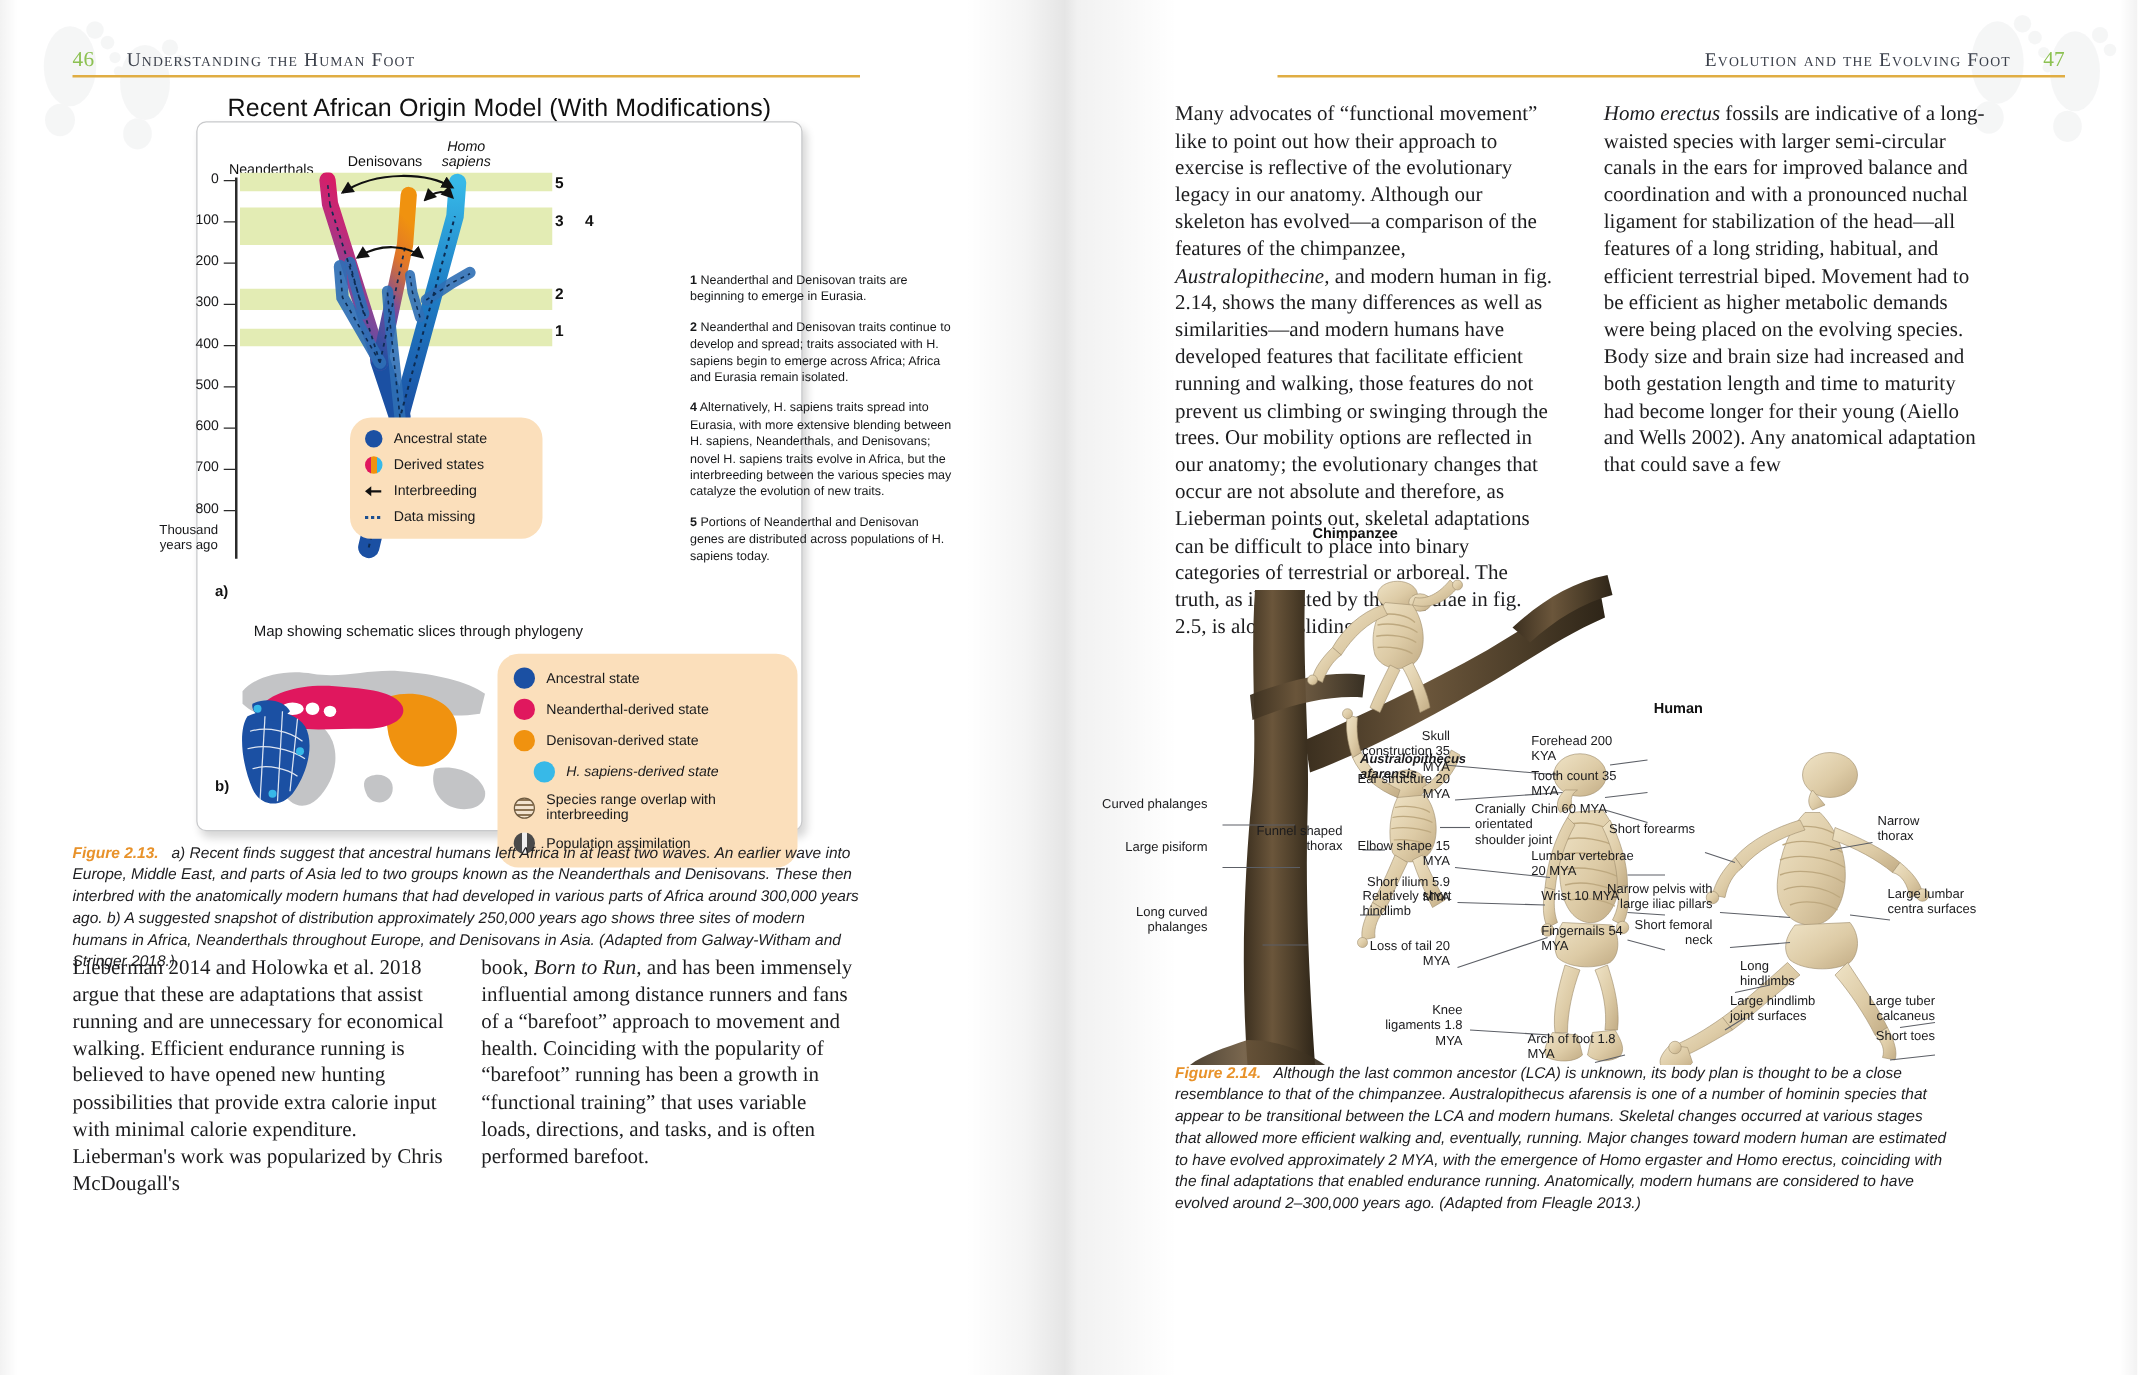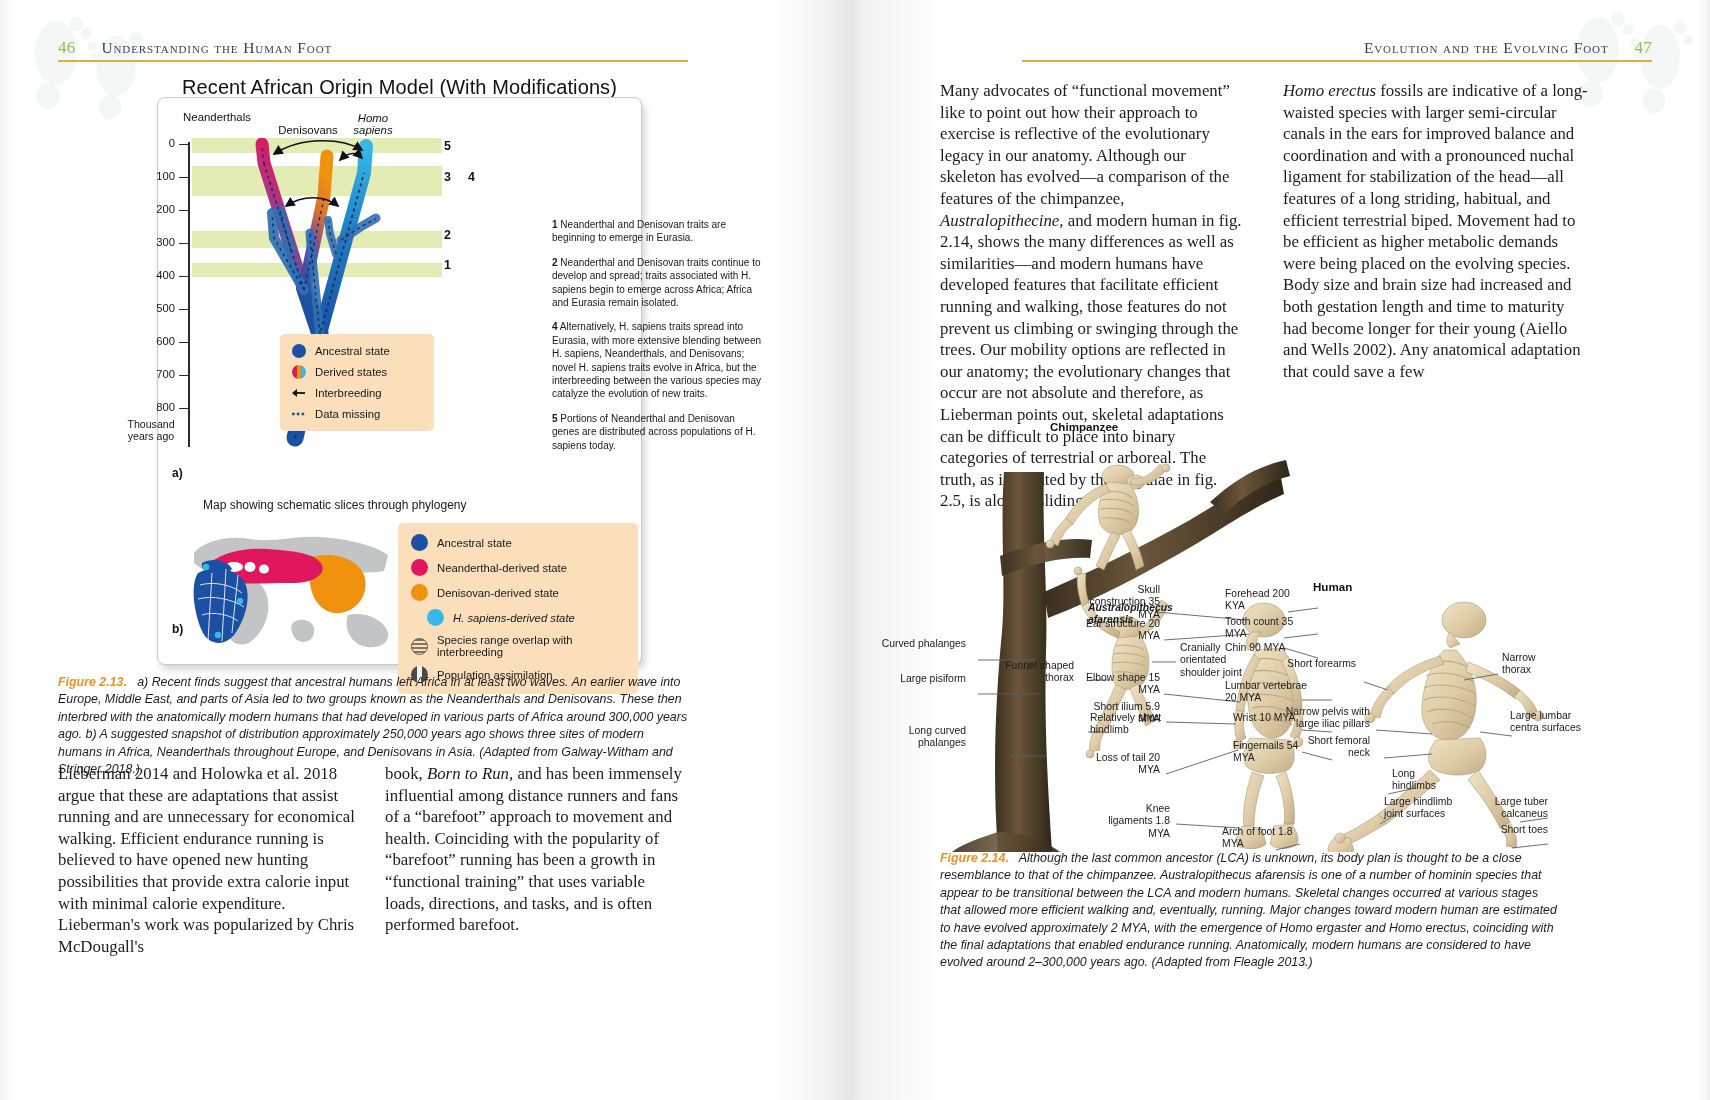--- a/index.html
+++ b/index.html
@@ -110,21 +110,21 @@
   #fig213-notes {
     position:absolute; left: 394px; top: 120px; width: 212px;
     font-family: "Liberation Sans", sans-serif;
     font-size: 10px; line-height: 13.4px; color:#17181a;
   }
   #fig213-notes p { margin: 0 0 11px 0; }
   #fig213-notes b { font-weight: bold; }
 
   
   .legendbox {
-    position: absolute; background: #fbdfbb; border-radius: 5px;
+    position: absolute; background: #fbdfbb; border-radius: 17px;
     font-family: "Liberation Sans", sans-serif;
   }
   .legendbox .row {
     display: flex; align-items: center; gap: 9px;
     font-size: 11.3px; color: #17181a;
   }
   .swatch { width: 14px; height: 14px; border-radius: 50%; flex: 0 0 14px; }
   .swatch.big { width: 17px; height: 17px; flex: 0 0 17px; }
 
   .subcap {
@@ -195,21 +195,21 @@
   <div class="runhead" style="left:58px; top:38px;">
     <span class="folio">46</span>
     <span class="rh-title" style="margin-left:22px;">Understanding the Human Foot</span>
   </div>
   <div class="rule" style="left:58px; top:60px; width:630px;"></div>
 
   <div id="fig213-title">Recent African Origin Model (With Modifications)</div>
 
   <div id="fig213">
 
-    <div class="headlbl" style="left:14px; top:13px; width:90px;">Neanderthals</div>
+    <div class="headlbl" style="left:14px; top:32px; width:90px;">Neanderthals</div>
     <div class="headlbl" style="left:106px; top:26px; width:88px;">Denisovans</div>
     <div class="headlbl" style="left:186px; top:14px; width:58px; font-style:italic;">
       <span>Homo sapiens</span>
     </div>
 
     <svg style="position:absolute; left:34px; top:40px;" width="250" height="315" viewBox="0 0 250 315">
       <defs>
         <linearGradient id="gN" x1="0" y1="1" x2="0.35" y2="0">
           <stop offset="0%" stop-color="#1b50a3"></stop>
             <stop offset="45%" stop-color="#7a4a9c"></stop>
@@ -436,21 +436,21 @@
   <div class="body-col" style="left:940px; top:80px; width:305px;">
     <p class="tight"><span>Many advocates of “functional movement” like to point out how their approach to exercise is reflective of the evolutionary legacy in our anatomy. Although our skeleton has evolved—a comparison of the features of the chimpanzee, </span><span class="it">Australopithecine,</span><span> and modern human in fig. 2.14, shows the many differences as well as similarities—and modern humans have developed features that facilitate efficient running and walking, those features do not prevent us climbing or swinging through the trees. Our mobility options are reflected in our anatomy; the evolutionary changes that occur are not absolute and therefore, as Lieberman points out, skeletal adaptations can be difficult to place into binary categories of terrestrial or arboreal. The truth, as illustrated by the scapulae in fig. 2.5, is along a sliding</span></p>
   </div>
   <div class="body-col" style="left:1283px; top:80px; width:305px;">
     <p class="tight"><span class="it">Homo erectus</span><span> fossils are indicative of a long-waisted species with larger semi-circular canals in the ears for improved balance and coordination and with a pronounced nuchal ligament for stabilization of the head—all features of a long striding, habitual, and efficient terrestrial biped. Movement had to be efficient as higher metabolic demands were being placed on the evolving species. Body size and brain size had increased and both gestation length and time to maturity had become longer for their young (Aiello and Wells 2002). Any anatomical adaptation that could save a few</span></p>
   </div>
 
   <div id="fig214">
 
     <div class="fig214-head" style="left:110px; top:0px;">Chimpanzee</div>
-    <div class="fig214-head" style="left:373px; top:140px;margin-top:20px;">Human</div>
+    <div class="fig214-head" style="left:383px; top:140px;">Human</div>
 
     <svg style="position:absolute; left:0; top:12px;" width="630" height="420" viewBox="0 0 630 420">
       <defs>
         <linearGradient id="bark" x1="0" y1="0" x2="1" y2="0">
           <stop offset="0%" stop-color="#3b2f1f"></stop>
             <stop offset="40%" stop-color="#6b563b"></stop>
           <stop offset="70%" stop-color="#4e3f2a"></stop>
             <stop offset="100%" stop-color="#2e2518"></stop>
         </linearGradient>
         <linearGradient id="bone" x1="0" y1="0" x2="1" y2="1">
@@ -606,21 +606,21 @@
     <div class="anno r" style="left:144px; top:164px; width:76px;">Skull construction 35 MYA</div>
     <div class="anno r" style="left:144px; top:198px; width:76px;">Ear structure 20 MYA</div>
     <div class="anno r" style="left:144px; top:252px; width:76px;">Elbow shape 15 MYA</div>
     <div class="anno r" style="left:144px; top:281px; width:76px;">Short ilium 5.9 MYA</div>
     <div class="anno r" style="left:144px; top:332px; width:76px;">Loss of tail 20 MYA</div>
     <div class="anno r" style="left:160px; top:383px; width:70px;">Knee ligaments 1.8 MYA</div>
     <div class="anno l" style="left:282px; top:406px; width:72px;">Arch of foot 1.8 MYA</div>
 
     <div class="anno l" style="left:285px; top:168px; width:78px;">Forehead 200 KYA</div>
     <div class="anno l" style="left:285px; top:196px; width:78px;">Tooth count 35 MYA</div>
-    <div class="anno l" style="left:285px; top:222px; width:92px;">Chin 90 MYA</div>
+    <div class="anno l" style="left:285px; top:222px; width:92px;">Chin 60 MYA</div>
     <div class="anno l" style="left:285px; top:260px; width:86px;">Lumbar vertebrae 20 MYA</div>
     <div class="anno l" style="left:293px; top:292px; width:70px;">Wrist 10 MYA</div>
     <div class="anno l" style="left:293px; top:320px; width:72px;">Fingernails 54 MYA</div>
 
     <div class="anno r" style="left:344px; top:238px; width:72px;">Short forearms</div>
     <div class="anno r" style="left:330px; top:286px; width:100px;">Narrow pelvis with large iliac pillars</div>
     <div class="anno r" style="left:348px; top:315px; width:82px;">Short femoral neck</div>
     <div class="anno l" style="left:452px; top:348px; width:62px;">Long hindlimbs</div>
     <div class="anno l" style="left:444px; top:376px; width:84px;">Large hindlimb joint surfaces</div>
 

